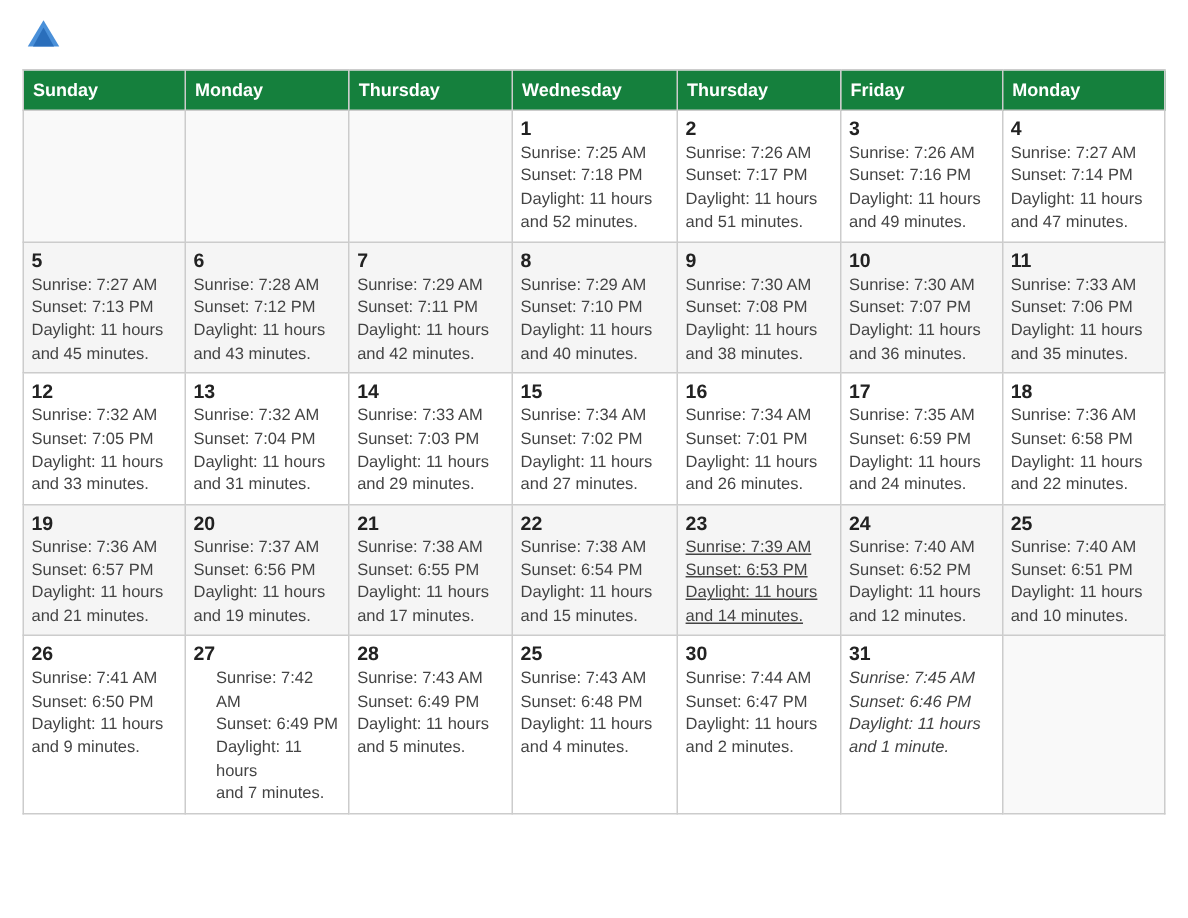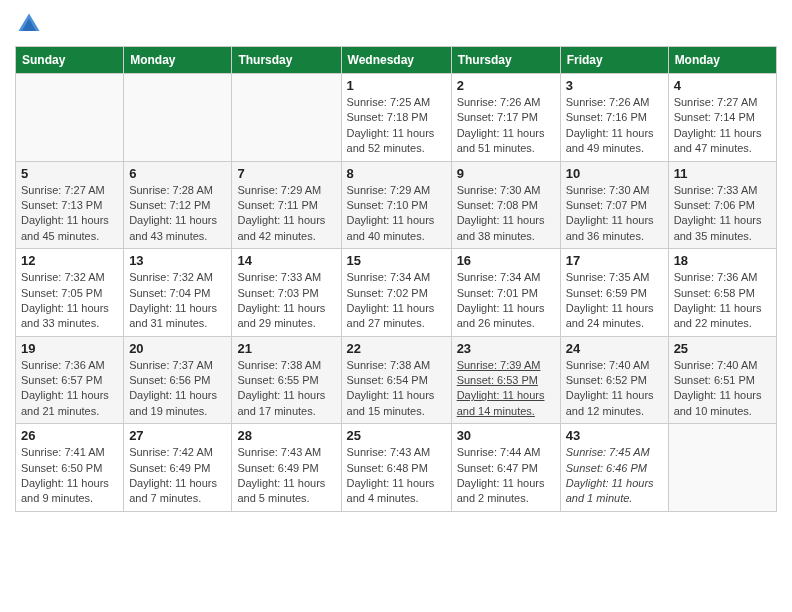--- a/index.html
+++ b/index.html
@@ -318,21 +318,21 @@
         <tr>
           <td>
             <div class="day-number">26</div>
             <div class="day-info" style="white-space: pre-line;">Sunrise: 7:41 AM
 Sunset: 6:50 PM
 Daylight: 11 hours
 and 9 minutes.</div>
           </td>
           <td>
             <div class="day-number">27</div>
-            <div class="day-info" style="white-space: pre-line;">Sunrise: 7:42 AM
+            <div class="day-info" style="white-space: pre-line; margin-left: 15px;">Sunrise: 7:42 AM
 Sunset: 6:49 PM
 Daylight: 11 hours
 and 7 minutes.</div>
           </td>
           <td>
             <div class="day-number">28</div>
             <div class="day-info" style="white-space: pre-line;">Sunrise: 7:43 AM
 Sunset: 6:49 PM
 Daylight: 11 hours
 and 5 minutes.</div>
@@ -345,21 +345,21 @@
 and 4 minutes.</div>
           </td>
           <td>
             <div class="day-number">30</div>
             <div class="day-info" style="white-space: pre-line;">Sunrise: 7:44 AM
 Sunset: 6:47 PM
 Daylight: 11 hours
 and 2 minutes.</div>
           </td>
           <td>
-            <div class="day-number">43</div>
+            <div class="day-number">31</div>
             <div class="day-info" style="white-space: pre-line; font-style: italic;">Sunrise: 7:45 AM
 Sunset: 6:46 PM
 Daylight: 11 hours
 and 1 minute.</div>
           </td>
           <td class="empty"></td>
         </tr>
       </tbody>
   </table>
 </div>

